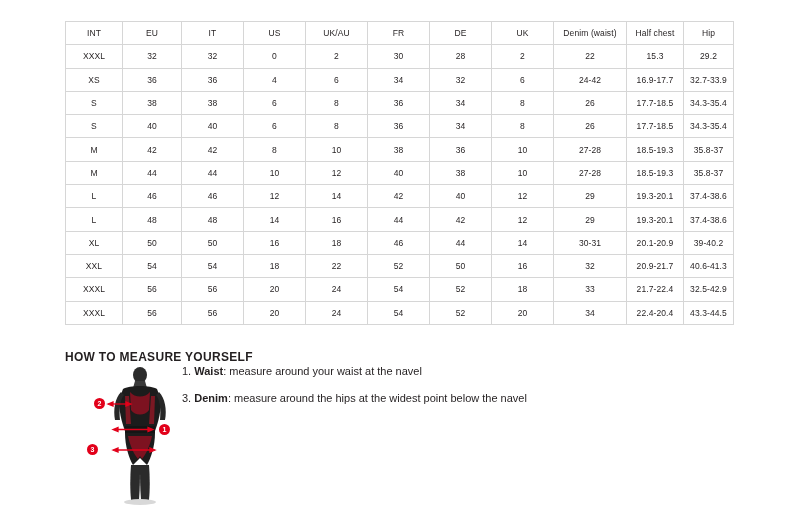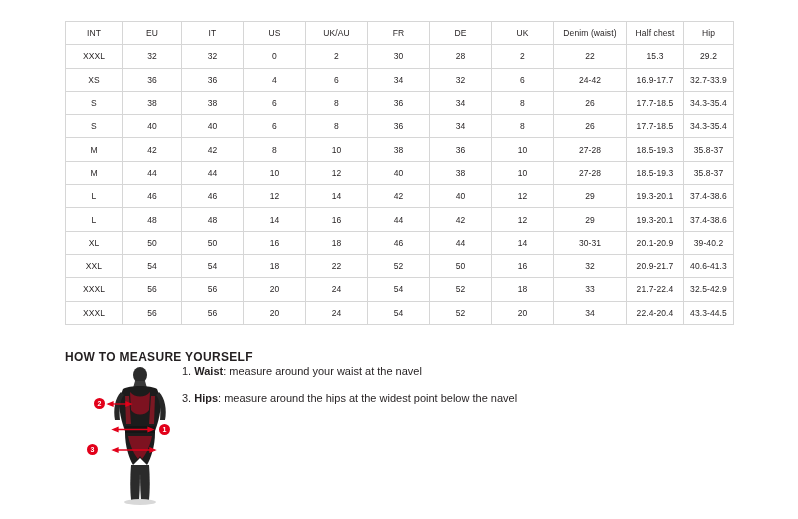--- a/index.html
+++ b/index.html
@@ -335,15 +335,15 @@
   <div class="num-badge" style="left: 2px; top: 78px;">3</div>
 </div>
 
 <div id="instructions">
   <div class="instr-line">
     <span>1.</span>
     <b>Waist</b><span>: measure around your waist at the navel</span>
   </div>
   <div class="instr-line">
     <span>3.</span>
-    <b>Hips</b><span>: measure around the hips at the widest point below the navel</span>
+    <b>Denim</b><span>: measure around the hips at the widest point below the navel</span>
   </div>
 </div>
 
 </body></html>

